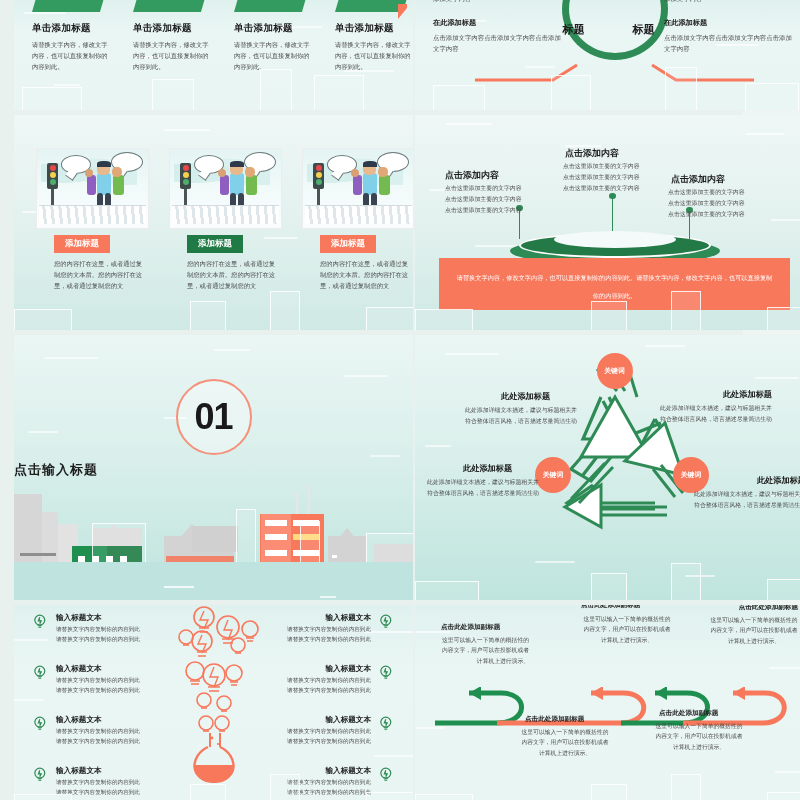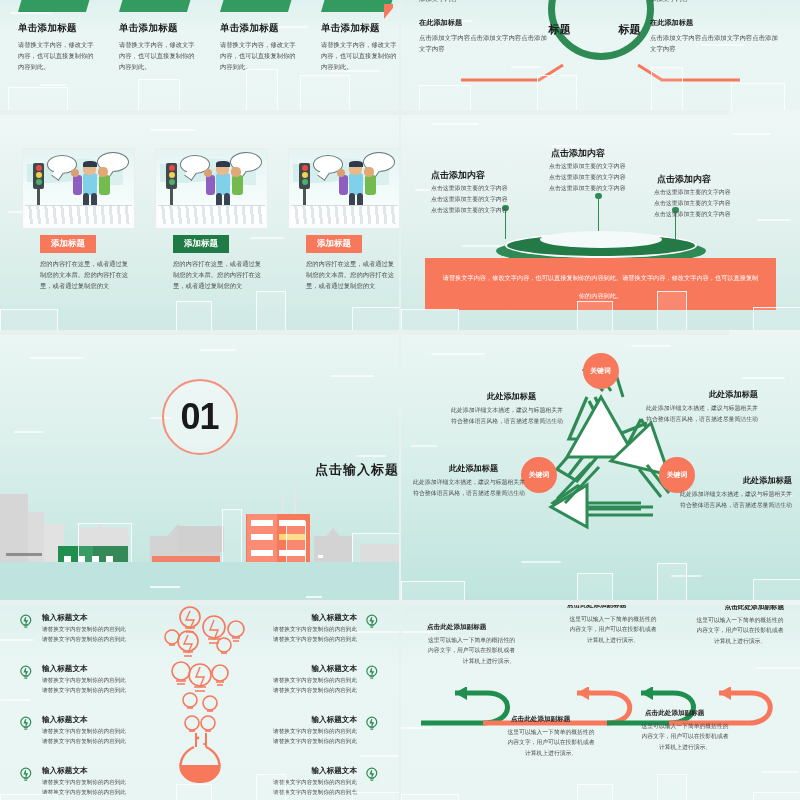--- a/index.html
+++ b/index.html
@@ -1,21 +1,21 @@
 <!DOCTYPE html>
 <html><head>
 <meta charset="utf-8">
 <style>
   html,body{margin:0;padding:0;background:#eef5f3;}
   body{width:800px;height:800px;overflow:hidden;
        font-family:"Liberation Sans","DejaVu Sans",sans-serif;}
   .deck{width:729px;height:800px;display:grid;
         grid-template-columns:399px 399px;
         grid-template-rows:110px 215px 265px 210px;
-        column-gap:2px;row-gap:5px;background:#e9f1ef;}
+        column-gap:2px;row-gap:5px;background:#e9f1ef;padding-left:14px;}
   .slide{position:relative;overflow:hidden;
          background:linear-gradient(180deg,#eef7f5 0%,#e4f2ef 45%,#cfe9e4 100%);}
   .slide.tall{background:linear-gradient(180deg,#eaf6f4 0%,#dcf0ec 40%,#bfe4de 100%);}
   .slide.crop-bot{background:linear-gradient(180deg,#dff1ee 0%,#eaf6f4 30%,#e8f5f2 100%);}
 
   
   .dashes{position:absolute;inset:0;pointer-events:none;}
   .dashes i{position:absolute;height:2px;background:rgba(255,255,255,.62);border-radius:1px;}
 
   
@@ -97,21 +97,21 @@
   .stg-b{position:absolute;font-size:5.9px;color:#4a4a4a;line-height:1.85;white-space:nowrap;}
   .notebar{position:absolute;left:24px;right:24px;bottom:20px;background:#f8785c;
            padding:8px 16px;text-align:center;}
   .notebar span{font-size:6.2px;color:#fff;line-height:1.85;}
 
   
   .numcircle{position:absolute;left:50%;top:44px;transform:translateX(-50%);
              width:72px;height:72px;border-radius:50%;border:2px solid #f5917a;
              background:rgba(255,255,255,.35);display:flex;align-items:center;justify-content:center;}
   .numcircle span{font-size:36px;font-weight:bold;color:#1a1a1a;letter-spacing:-1px;}
-  .numtitle{position:absolute;left:0;right:0;top:126px;text-align:right;
+  .numtitle{position:absolute;left:0;right:0;top:126px;text-align:left;
             font-size:13px;font-weight:bold;color:#1d1d1d;letter-spacing:1px;}
   .city{position:absolute;left:0;right:0;bottom:0;height:108px;}
   .city s{position:absolute;bottom:38px;display:block;text-decoration:none;}
   .ground{position:absolute;left:0;right:0;bottom:0;height:38px;background:#bfe4df;}
 
   
   .tri{position:absolute;left:50%;top:22px;transform:translateX(-50%);width:220px;height:185px;}
   .kw{position:absolute;width:36px;height:36px;border-radius:50%;background:#f8785c;
       display:flex;align-items:center;justify-content:center;
       font-size:6.8px;color:#fff;font-weight:bold;}

